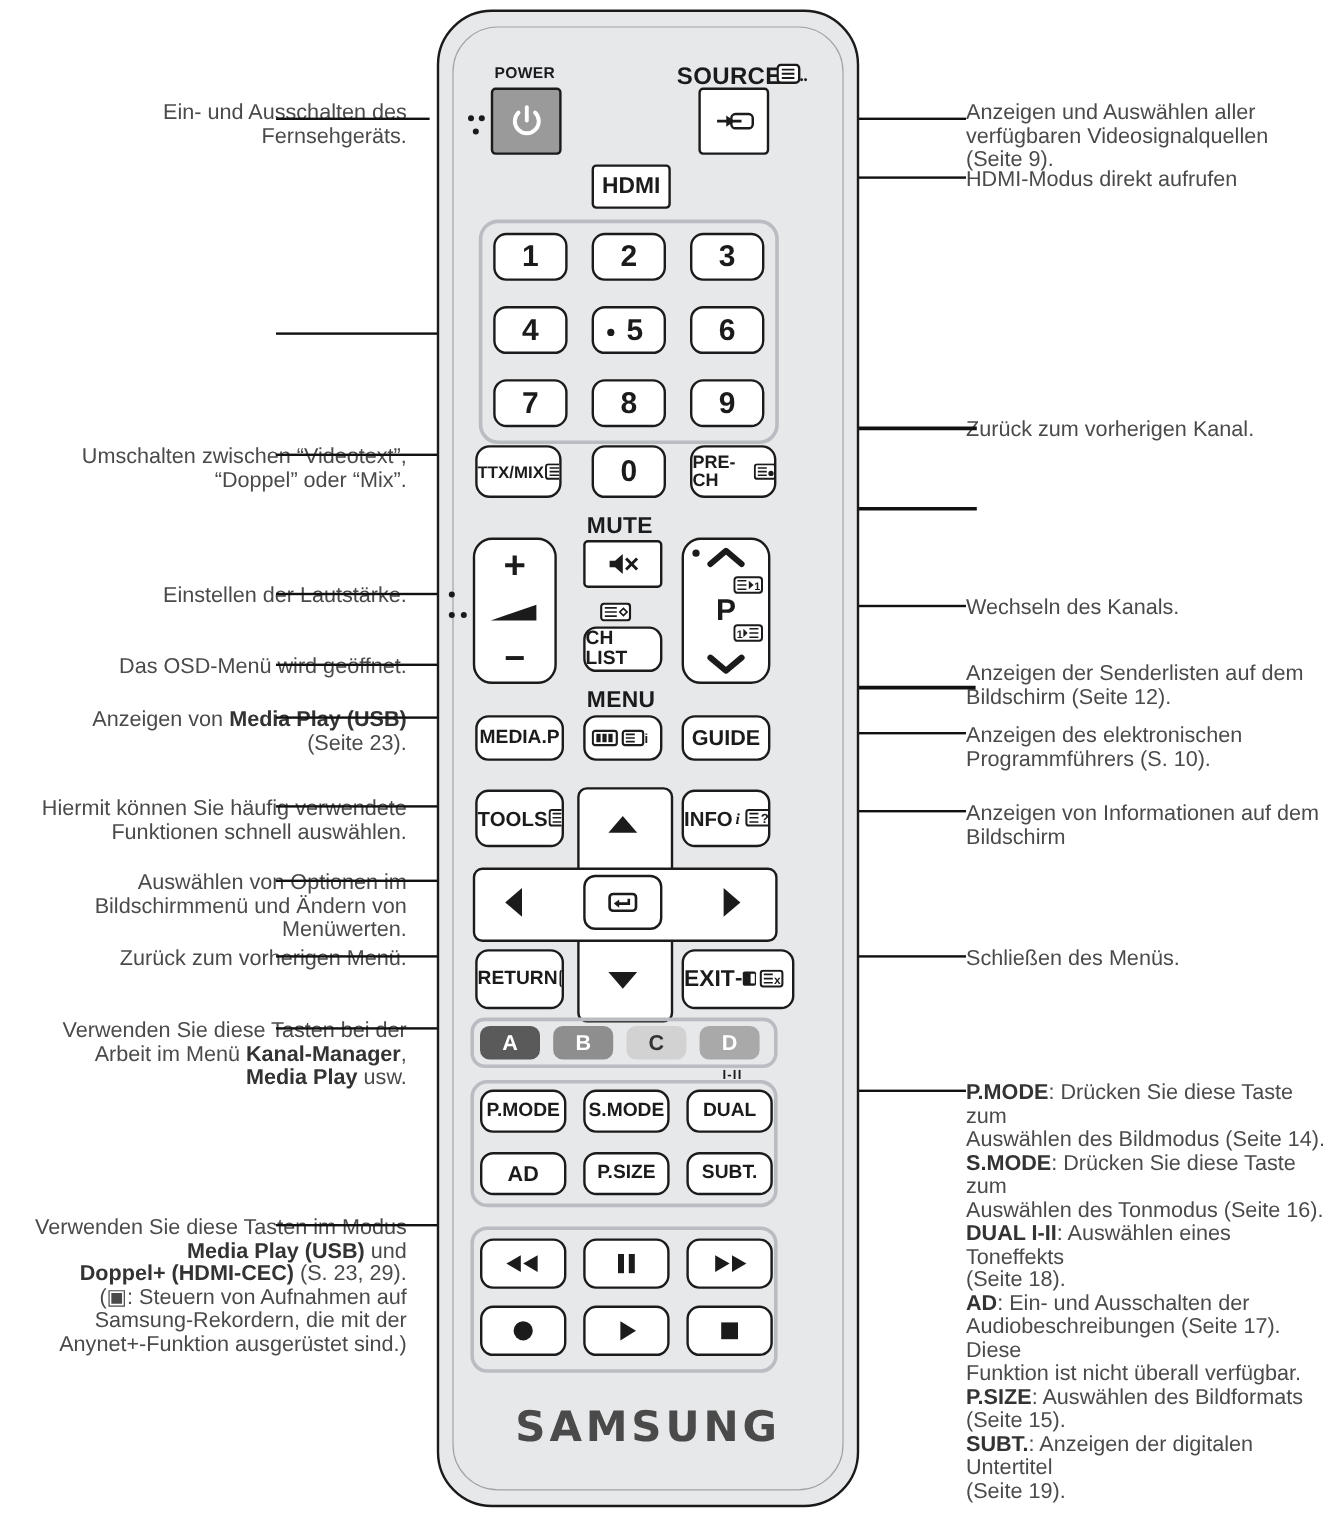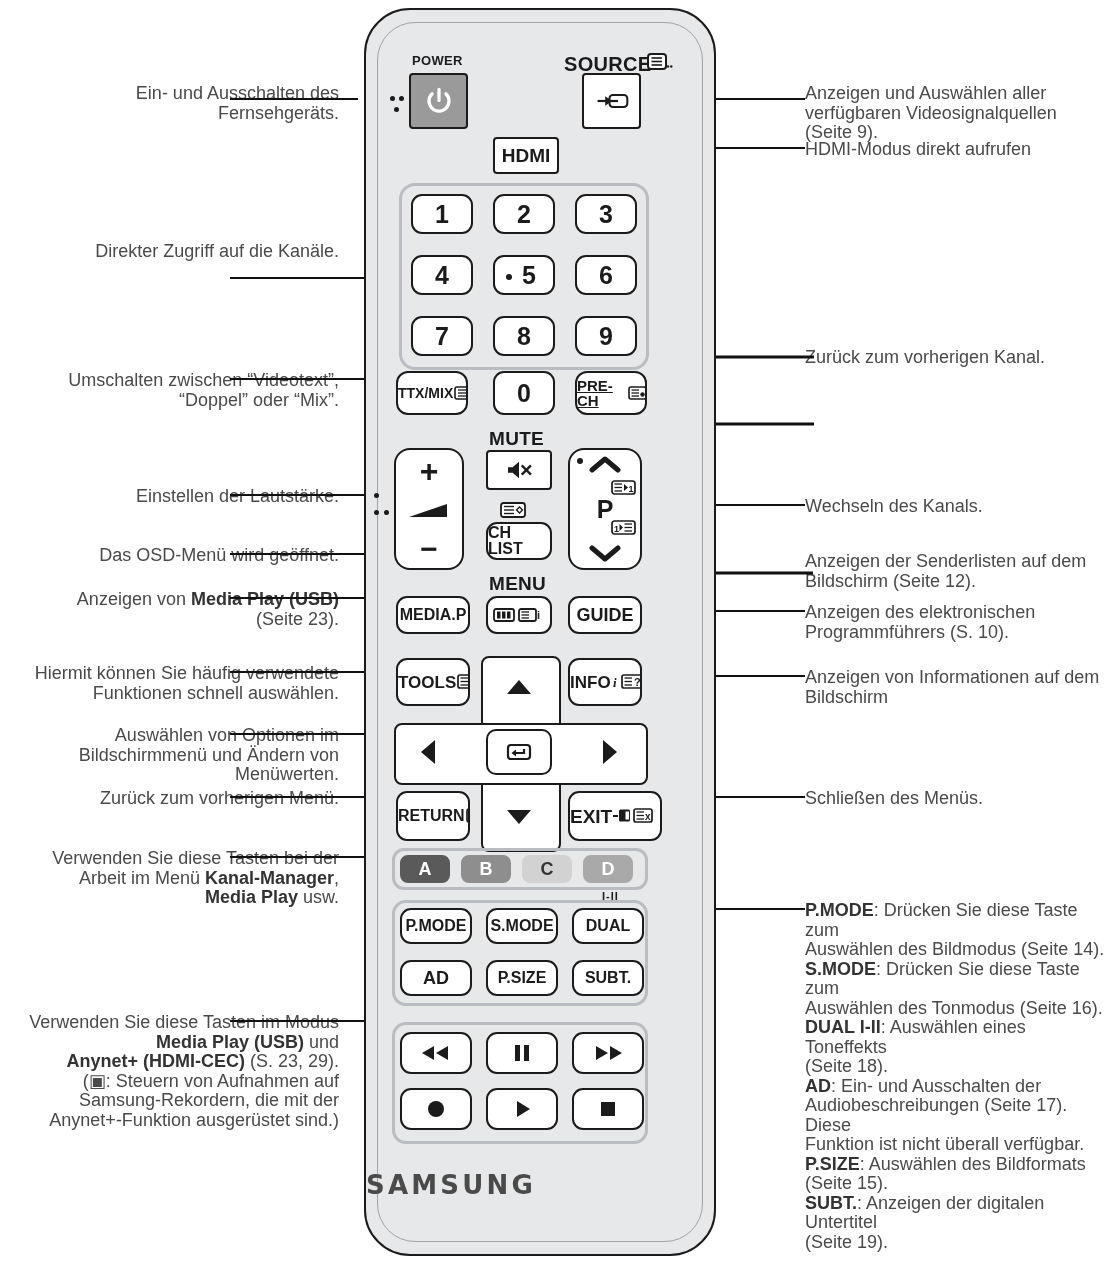--- a/index.html
+++ b/index.html
@@ -44,48 +44,47 @@
   
   .plate{
     position:absolute;box-sizing:border-box;
     border:3px solid #b9bcc0;border-radius:16px;background:transparent;
   }
   .stack{flex-direction:row;gap:1px;}
 
   .dot{position:absolute;background:#1b1b1b;border-radius:50%;}
 
   .samsung{
-    position:absolute;left:0;right:0;
-    font-weight:bold;font-size:26px;letter-spacing:3.2px;color:#4a4a4a;
+    position:absolute;left:0;right:0;text-align:center;
+    font-weight:bold;font-size:35px;letter-spacing:3.2px;color:#4a4a4a;
     font-family:"DejaVu Sans",sans-serif;
   }
 
   
   .cross{
     position:absolute;
     background:#fff;border:2.6px solid #1b1b1b;
   }
   svg{display:block;}
 </style>
 </head>
 <body>
 
 <div class="stage">
 
   <div class="ann left" style="left:14px;top:84px;width:325px;">Ein- und Ausschalten des<br>Fernsehgeräts.</div>
-  <div class="ann left" style="left:14px;top:242px;width:325px;">Direkter Zugriff auf die Kanäle.</div>
   <div class="ann left" style="left:14px;top:371px;width:325px;">Umschalten zwischen “Videotext”,<br>“Doppel” oder “Mix”.</div>
   <div class="ann left" style="left:14px;top:487px;width:325px;">Einstellen der Lautstärke.</div>
   <div class="ann left" style="left:14px;top:546px;width:325px;">Das OSD-Menü wird geöffnet.</div>
   <div class="ann left" style="left:14px;top:590px;width:325px;">Anzeigen von <b>Media Play (USB)</b><br>(Seite 23).</div>
   <div class="ann left" style="left:4px;top:664px;width:335px;">Hiermit können Sie häufig verwendete<br>Funktionen schnell auswählen.</div>
   <div class="ann left" style="left:14px;top:726px;width:325px;">Auswählen von Optionen im<br>Bildschirmmenü und Ändern von<br>Menüwerten.</div>
   <div class="ann left" style="left:14px;top:789px;width:325px;">Zurück zum vorherigen Menü.</div>
   <div class="ann left" style="left:4px;top:849px;width:335px;">Verwenden Sie diese Tasten bei der<br>Arbeit im Menü <b>Kanal-Manager</b>,<br><b>Media Play</b> usw.</div>
-  <div class="ann left" style="left:-4px;top:1013px;width:343px;">Verwenden Sie diese Tasten im Modus<br><b>Media Play (USB)</b> und<br><b>Anynet+ (HDMI-CEC)</b> (S. 23, 29).<br>(▣: Steuern von Aufnahmen auf<br>Samsung-Rekordern, die mit der<br>Anynet+-Funktion ausgerüstet sind.)</div>
+  <div class="ann left" style="left:-4px;top:1013px;width:343px;">Verwenden Sie diese Tasten im Modus<br><b>Media Play (USB)</b> und<br><b>Doppel+ (HDMI-CEC)</b> (S. 23, 29).<br>(▣: Steuern von Aufnahmen auf<br>Samsung-Rekordern, die mit der<br>Anynet+-Funktion ausgerüstet sind.)</div>
 
   <div class="ann right" style="left:805px;top:84px;width:302px;">Anzeigen und Auswählen aller<br>verfügbaren Videosignalquellen (Seite 9).</div>
   <div class="ann right" style="left:805px;top:140px;width:295px;">HDMI-Modus direkt aufrufen</div>
   <div class="ann right" style="left:805px;top:348px;width:295px;">Zurück zum vorherigen Kanal.</div>
   <div class="ann right" style="left:805px;top:497px;width:295px;">Wechseln des Kanals.</div>
   <div class="ann right" style="left:805px;top:552px;width:295px;">Anzeigen der Senderlisten auf dem<br>Bildschirm (Seite 12).</div>
   <div class="ann right" style="left:805px;top:603px;width:295px;">Anzeigen des elektronischen<br>Programmführers (S. 10).</div>
   <div class="ann right" style="left:805px;top:789px;width:295px;">Schließen des Menüs.</div>
   <div class="ann right" style="left:805px;top:668px;width:295px;">Anzeigen von Informationen auf dem<br>Bildschirm</div>
   <div class="ann right" style="left:805px;top:901px;width:302px;"><b>P.MODE</b>: Drücken Sie diese Taste zum<br>Auswählen des Bildmodus (Seite 14).<br><b>S.MODE</b>: Drücken Sie diese Taste zum<br>Auswählen des Tonmodus (Seite 16).<br><b>DUAL I-II</b>: Auswählen eines Toneffekts<br>(Seite 18).<br><b>AD</b>: Ein- und Ausschalten der<br>Audiobeschreibungen (Seite 17). Diese<br>Funktion ist nicht überall verfügbar.<br><b>P.SIZE</b>: Auswählen des Bildformats<br>(Seite 15).<br><b>SUBT.</b>: Anzeigen der digitalen Untertitel<br>(Seite 19).</div>
@@ -190,21 +189,21 @@
         <line x1="4" y1="7" x2="13" y2="7" stroke="#1b1b1b" stroke-width="1.3"></line>
         <line x1="4" y1="10" x2="13" y2="10" stroke="#1b1b1b" stroke-width="1.3"></line>
         <text x="17.5" y="11" font-size="10" fill="#1b1b1b">/</text>
         <rect x="25" y="1" width="15" height="12" rx="2" fill="#fff" stroke="#1b1b1b" stroke-width="1.6"></rect>
         <polygon points="27,11.5 38.5,2.5 38.5,11.5" fill="#1b1b1b"></polygon>
       </svg>
     </div>
 
     <div class="btn" style="left:127px;top:361px;width:62px;height:44px;font-size:25px;">0</div>
 
-    <div class="btn stack" style="left:209px;top:361px;width:72px;height:44px;border-radius:12px;text-decoration:underline;">
+    <div class="btn stack" style="left:209px;top:361px;width:72px;height:44px;border-radius:12px;">
       <span style="font-size:15px;">PRE-CH</span>
       <svg width="20" height="14">
         <rect x="1" y="1" width="17" height="12" rx="2" fill="#fff" stroke="#1b1b1b" stroke-width="1.6"></rect>
         <line x1="3.5" y1="4" x2="11" y2="4" stroke="#1b1b1b" stroke-width="1.3"></line>
         <line x1="3.5" y1="7" x2="11" y2="7" stroke="#1b1b1b" stroke-width="1.3"></line>
         <line x1="3.5" y1="10" x2="11" y2="10" stroke="#1b1b1b" stroke-width="1.3"></line>
         <circle cx="14.5" cy="8.5" r="2.2" fill="#1b1b1b"></circle>
       </svg>
     </div>
 

